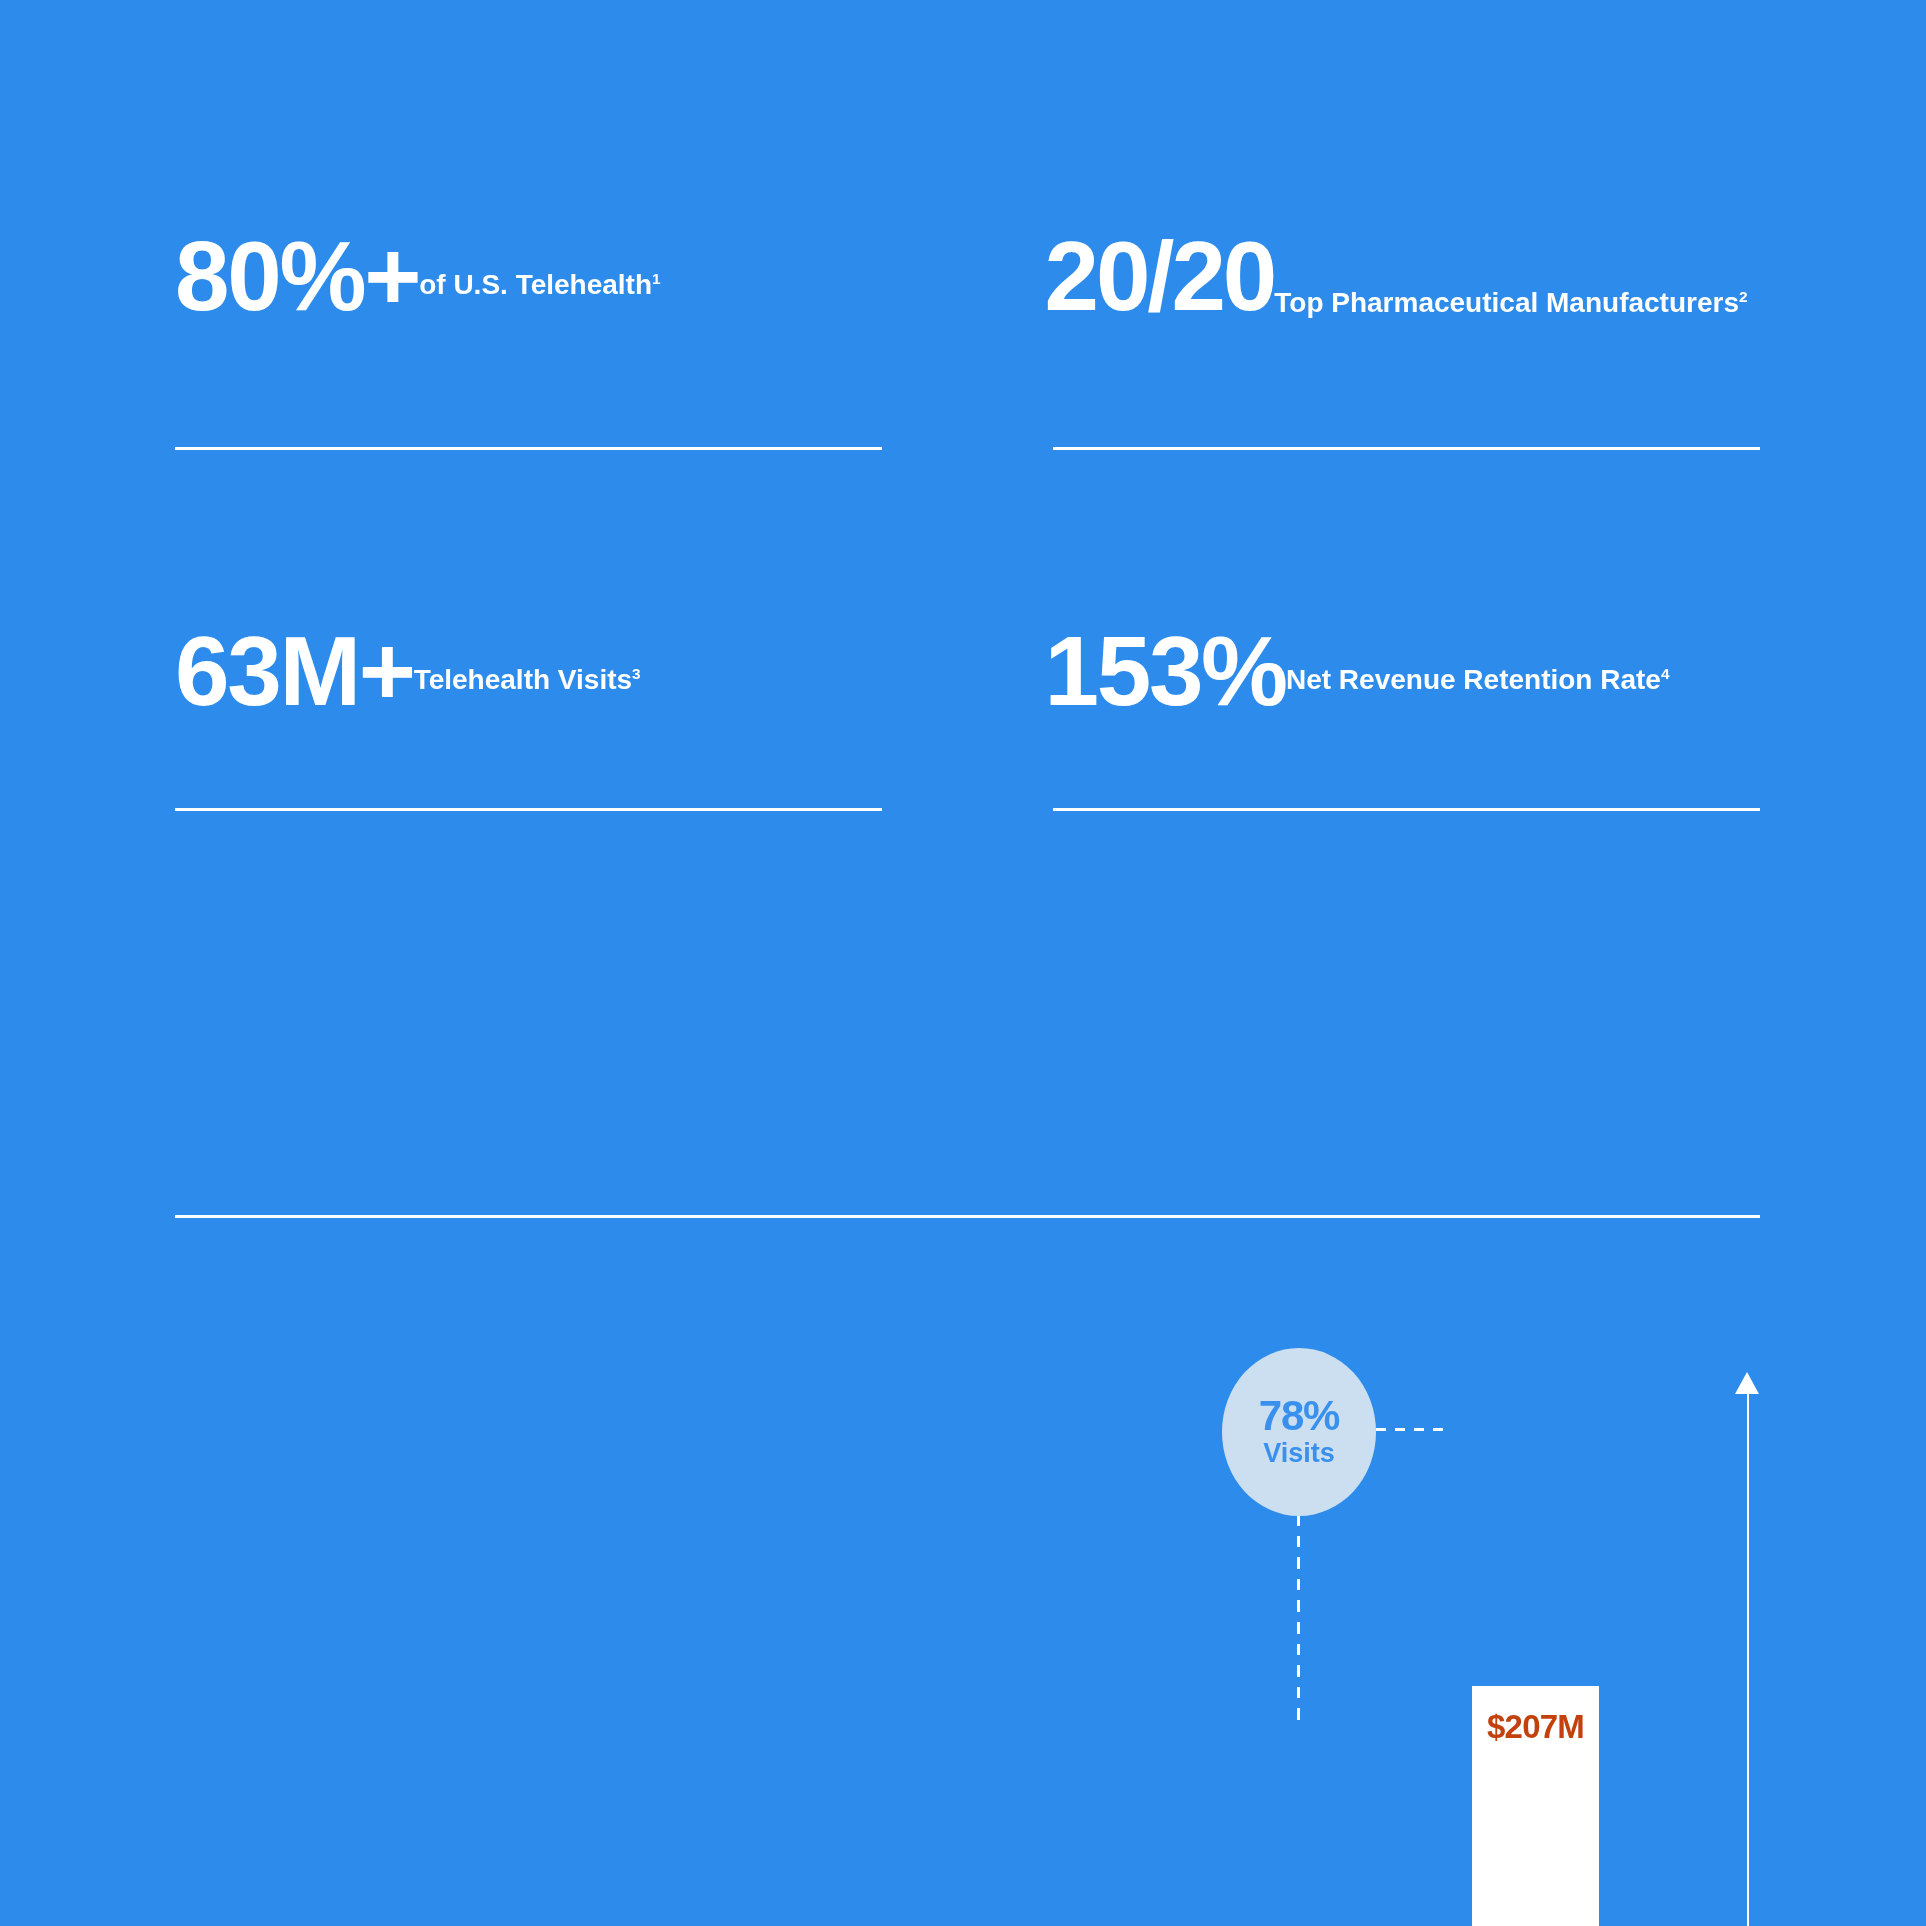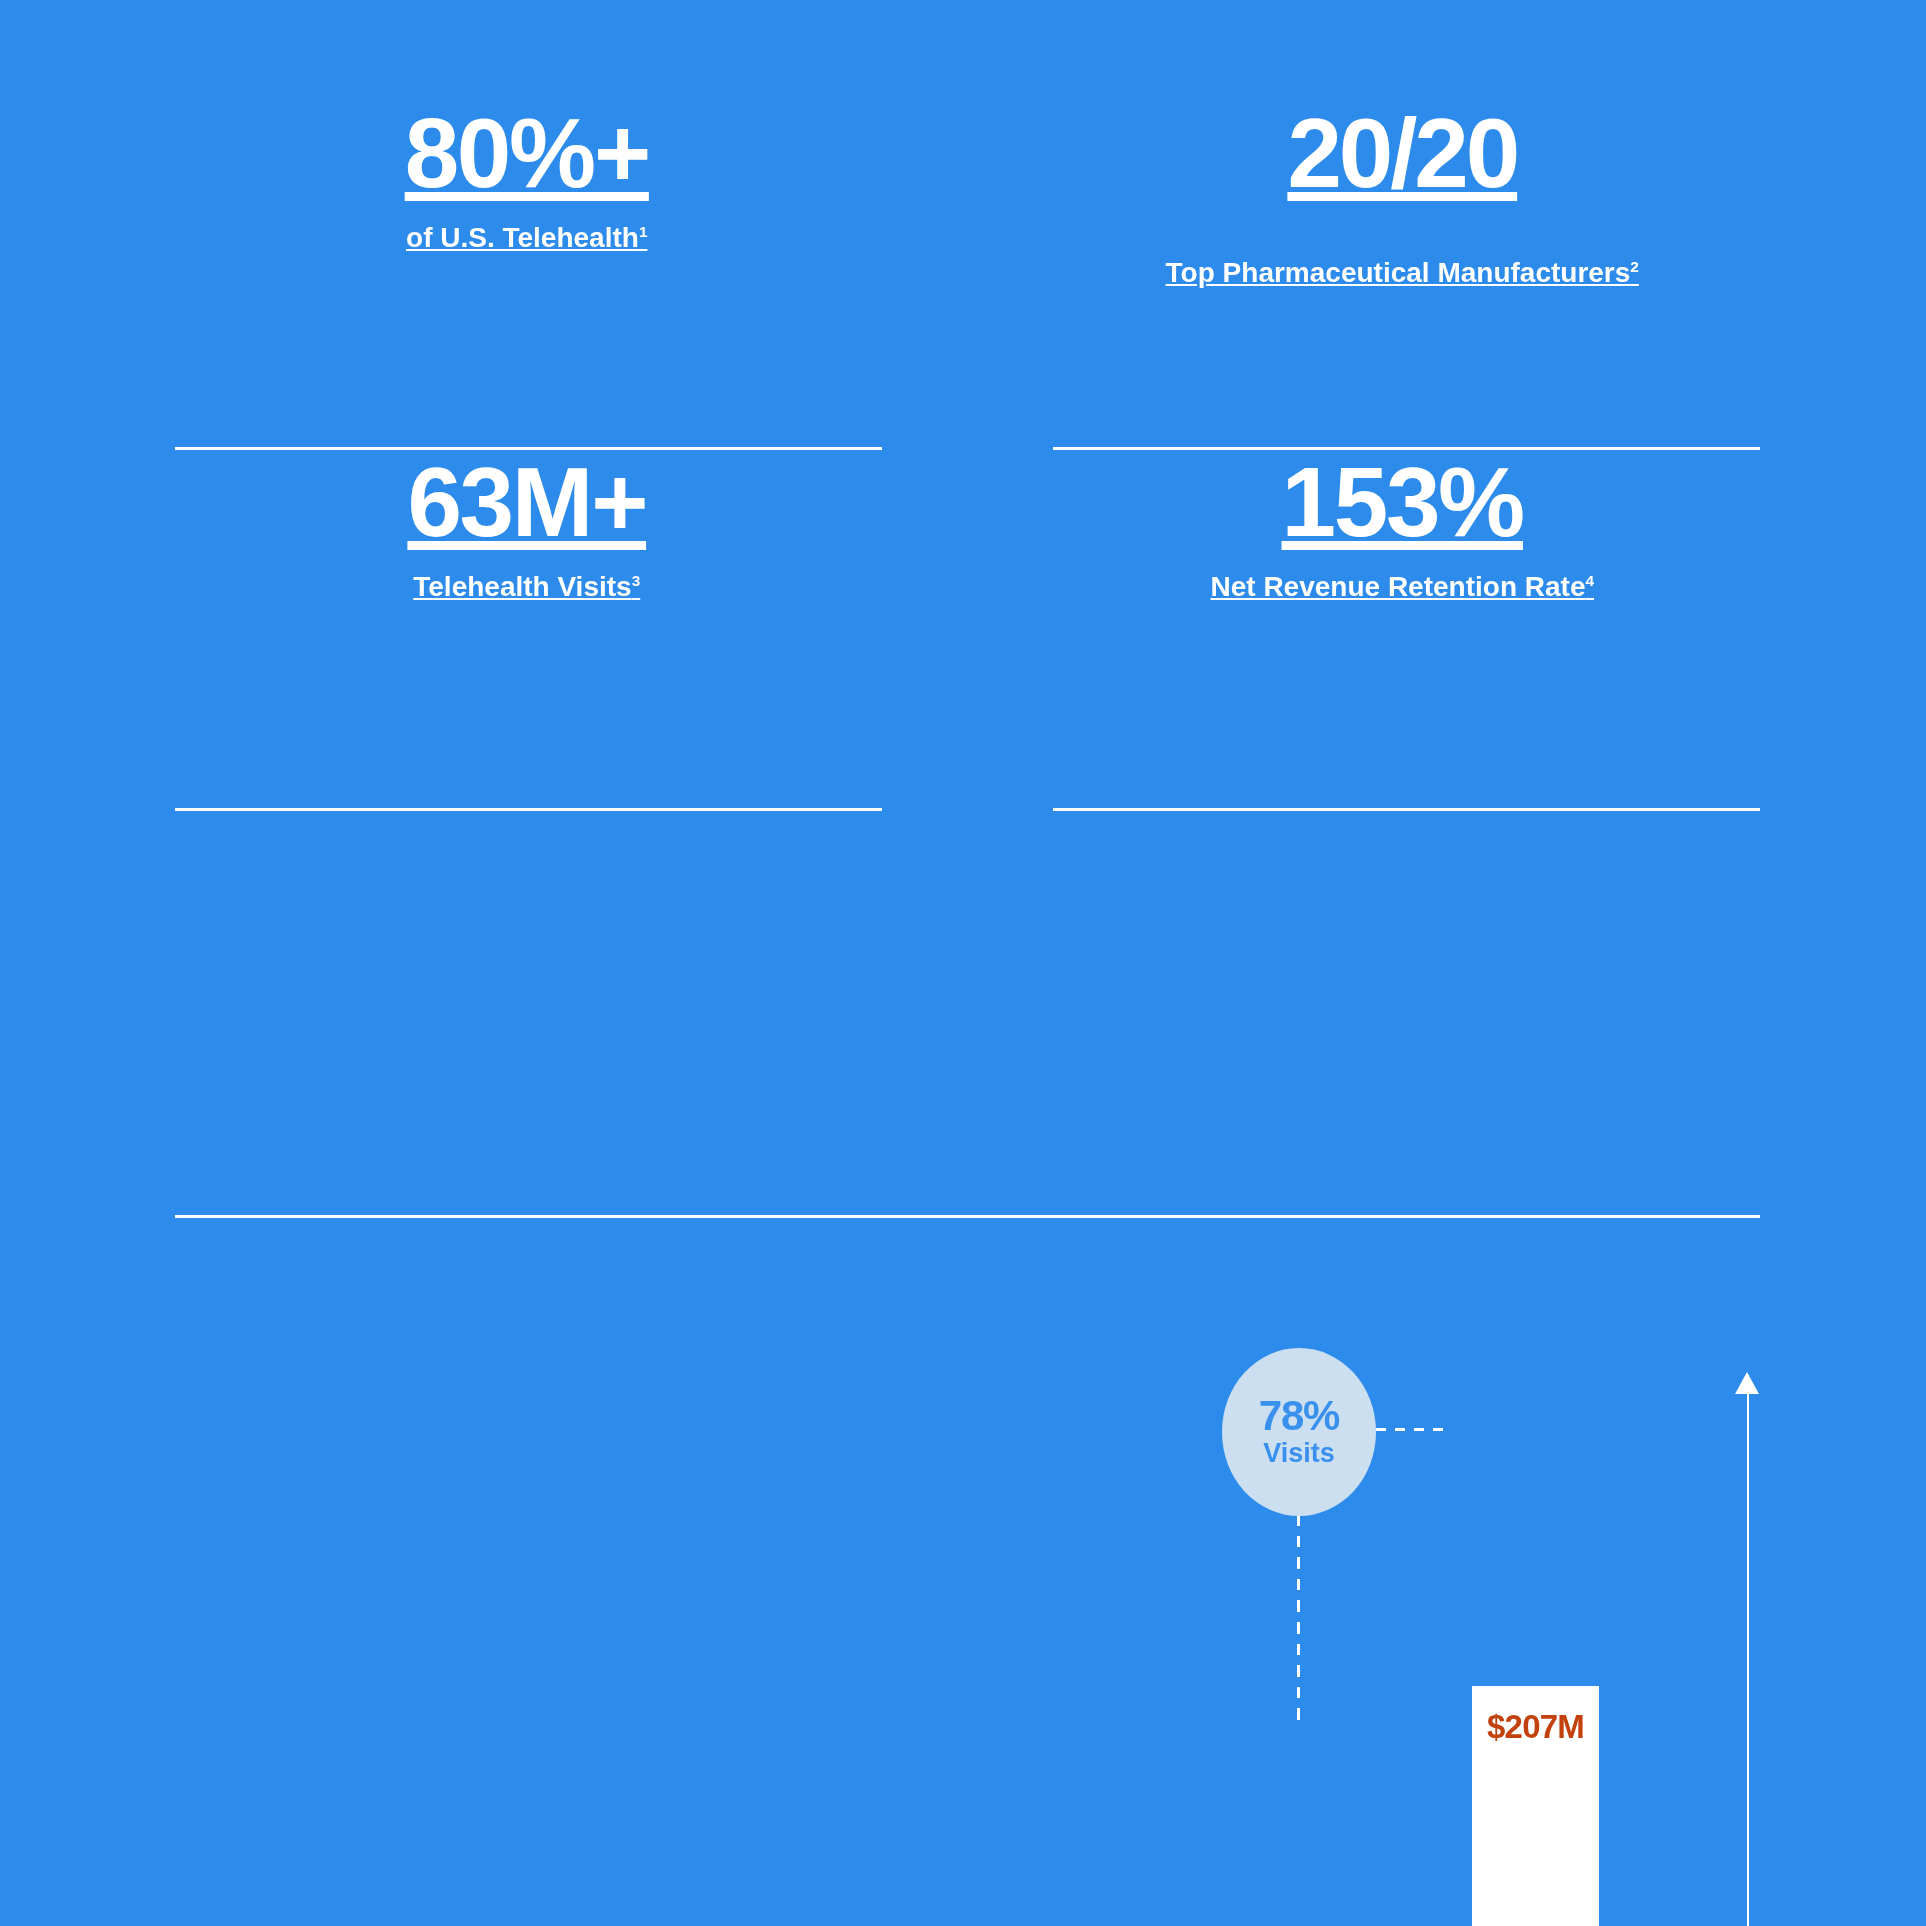--- a/index.html
+++ b/index.html
@@ -17,32 +17,31 @@
   .stats-grid {
     position:absolute;
     left:175px; top:100px;
     width:1585px; height:1079px;
   }
   .stat-row {
     display:flex;
     width:100%;
   }
   .stat-row.r1 { height:349px; }
-  .stat-row.r2 { height:360px; }
+  .stat-row.r2 { height:360px;margin-top:40px; }
   .stat-row.r3 { height:370px; }
 
   .stat-cell {
     width:50%;
     display:flex;
-    flex-direction:column;
+    flex-direction:row;
     align-items:center;
     justify-content:flex-start;
     position:relative;
     padding-top:3.9px;
-    text-decoration:underline;
   }
   .stat-cell.left  { padding-right:89px; }
   .stat-cell.right { padding-left:77px; }
 
   .stat-value {
     font-size:98px;
     font-weight:700;
     line-height:1.0;
     letter-spacing:-2.3px;
     text-align:center;

